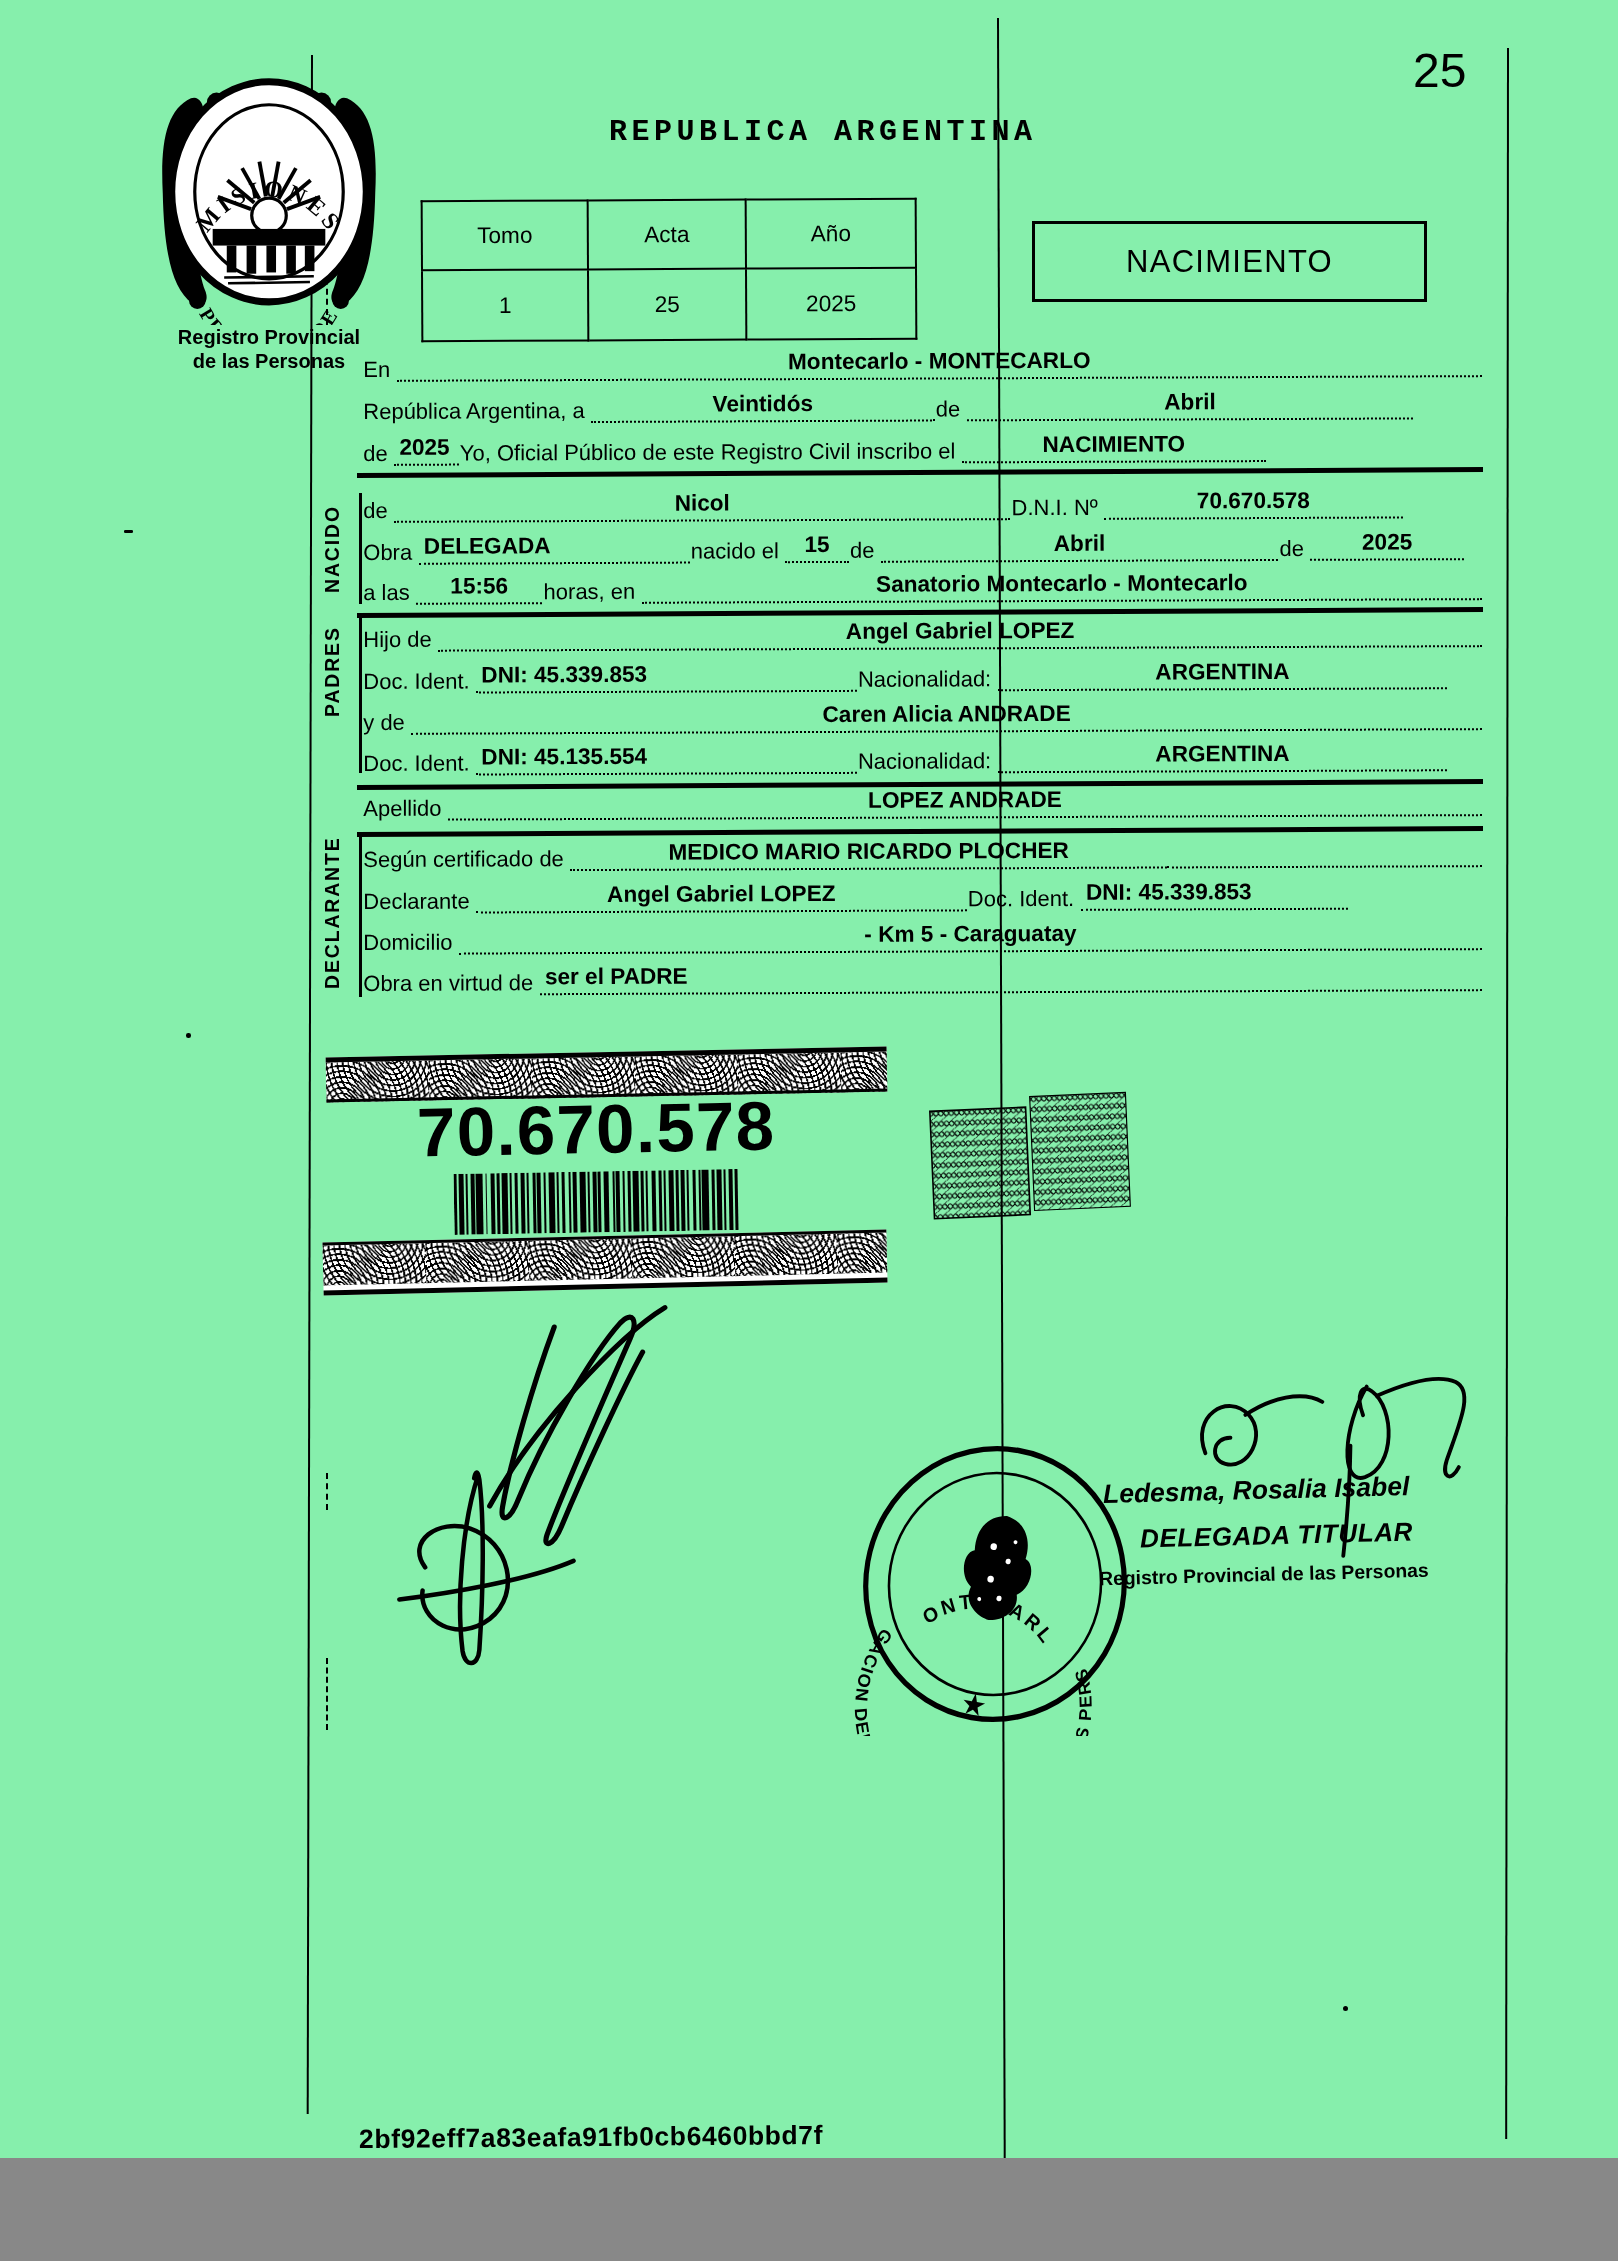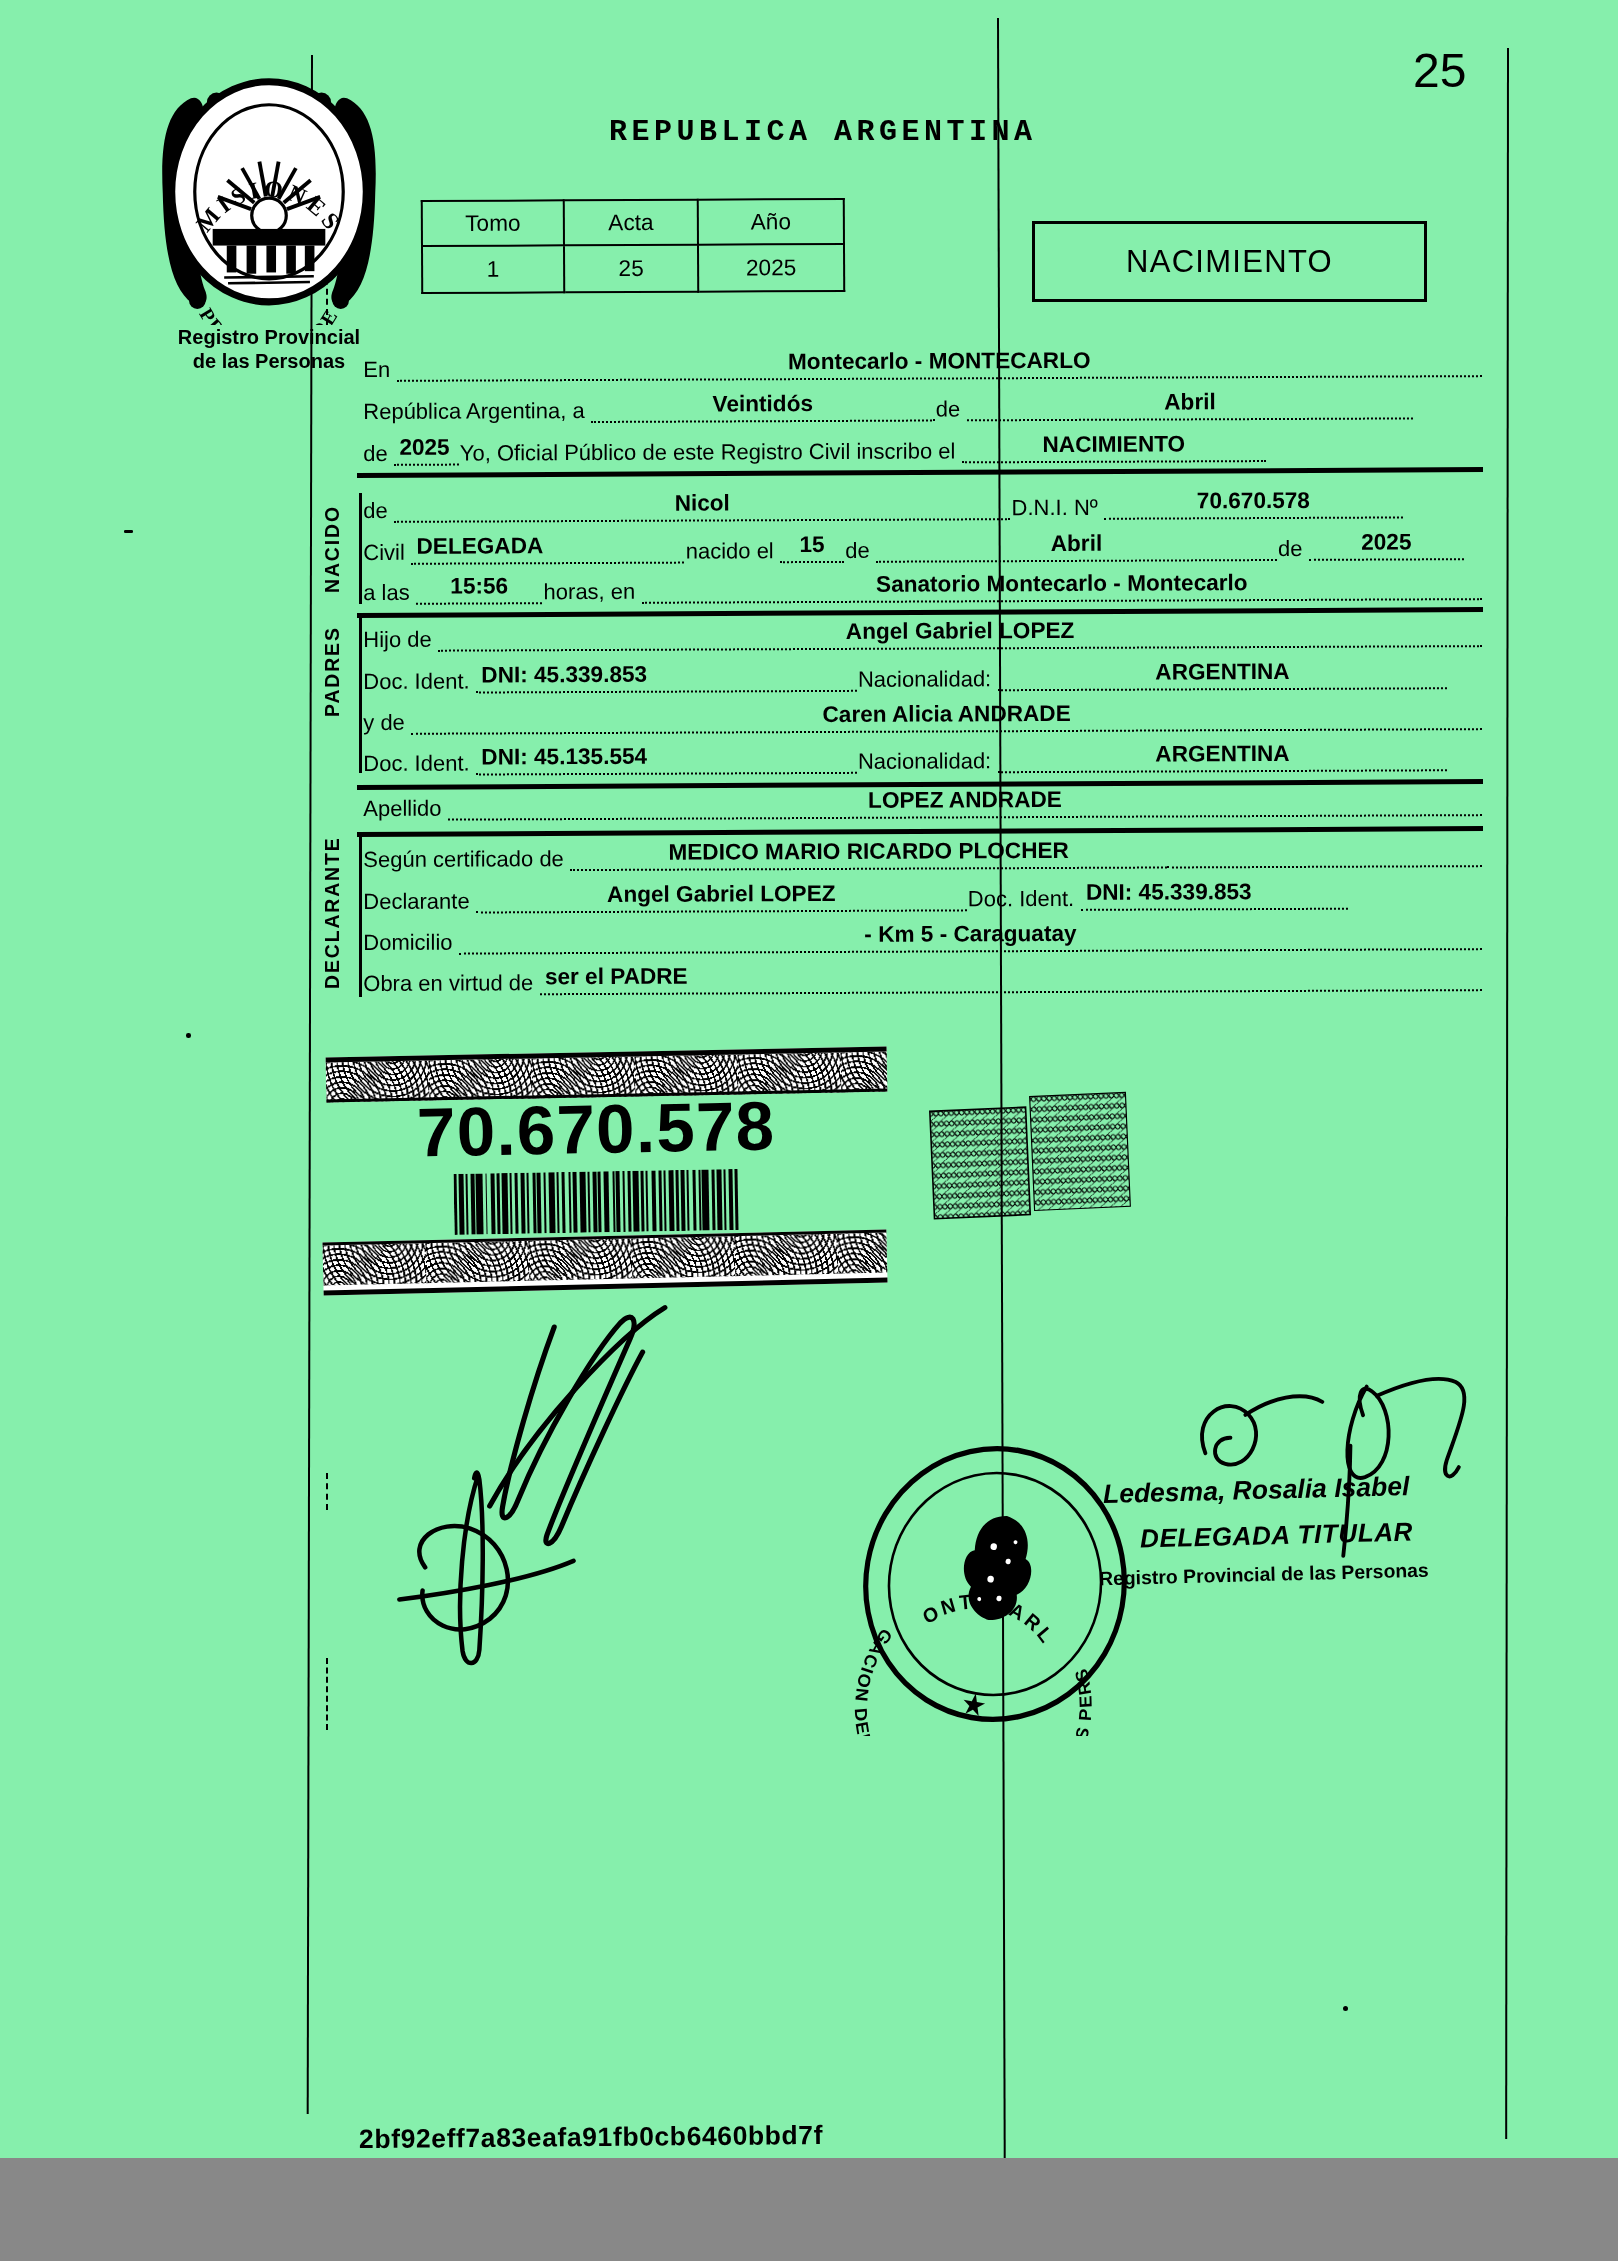--- a/index.html
+++ b/index.html
@@ -22,21 +22,21 @@
   
   .seal{position:absolute;left:141px;top:65px;}
   .seal-caption{position:absolute;left:133px;top:326px;width:272px;text-align:center;
                 font-size:20px;font-weight:700;line-height:1.18;}
 
   
   .doc-title{position:absolute;left:609px;top:115px;font-family:"Liberation Mono","DejaVu Sans Mono",monospace;
              font-weight:700;font-size:30px;letter-spacing:4.5px;white-space:pre;}
   .rec-table{position:absolute;left:421px;top:199px;border-collapse:collapse;
              transform:rotate(-0.3deg);}
-  .rec-table td{border:2.6px solid #000;text-align:center;font-size:22.6px;padding:0;}
+  .rec-table td{border:2.6px solid #000;text-align:center;font-size:22.6px;padding:12px;}
   .rec-table tr.h td{height:43px;} .rec-table tr.v td{height:45px;}
   .rec-table td.c1{width:140px;} .rec-table td.c2{width:132px;} .rec-table td.c3{width:144px;border-radius:13px;}
   .rec-box{position:absolute;left:1032px;top:221px;width:389px;height:75px;border:3.9px solid #000;
            display:flex;align-items:center;justify-content:center;font-size:31px;letter-spacing:1.3px;}
 
   
   .frow{position:absolute;left:362px;width:1120px;height:34px;display:flex;align-items:flex-end;
         transform:rotate(-0.25deg);transform-origin:left bottom;}
   .frow .lbl{flex:0 0 auto;font-size:22px;line-height:1;padding:0 6.5px 1.3px 1.3px;white-space:pre;}
   .frow .seg{align-self:stretch;display:flex;align-items:flex-end;justify-content:center;
@@ -204,21 +204,21 @@
       <span class="lbl">de</span>
       <span class="seg" style="flex: 0.62 1 0%;">
         <span class="val">Nicol</span>
       </span>
       <span class="lbl">D.N.I. Nº</span>
       <span class="seg" style="flex: 0.3 1 0%;">
         <span class="val">70.670.578</span>
       </span>
     </div>
   <div class="frow r5">
-      <span class="lbl">Civil</span>
+      <span class="lbl">Obra</span>
       <span class="seg left" style="flex: 0.3 1 0%;">
         <span class="val">DELEGADA</span>
       </span>
       <span class="lbl">nacido el</span>
       <span class="seg" style="flex: 0.07 1 0%;">
         <span class="val">15</span>
       </span>
       <span class="lbl">de</span>
       <span class="seg" style="flex: 0.44 1 0%;">
         <span class="val">Abril</span>

